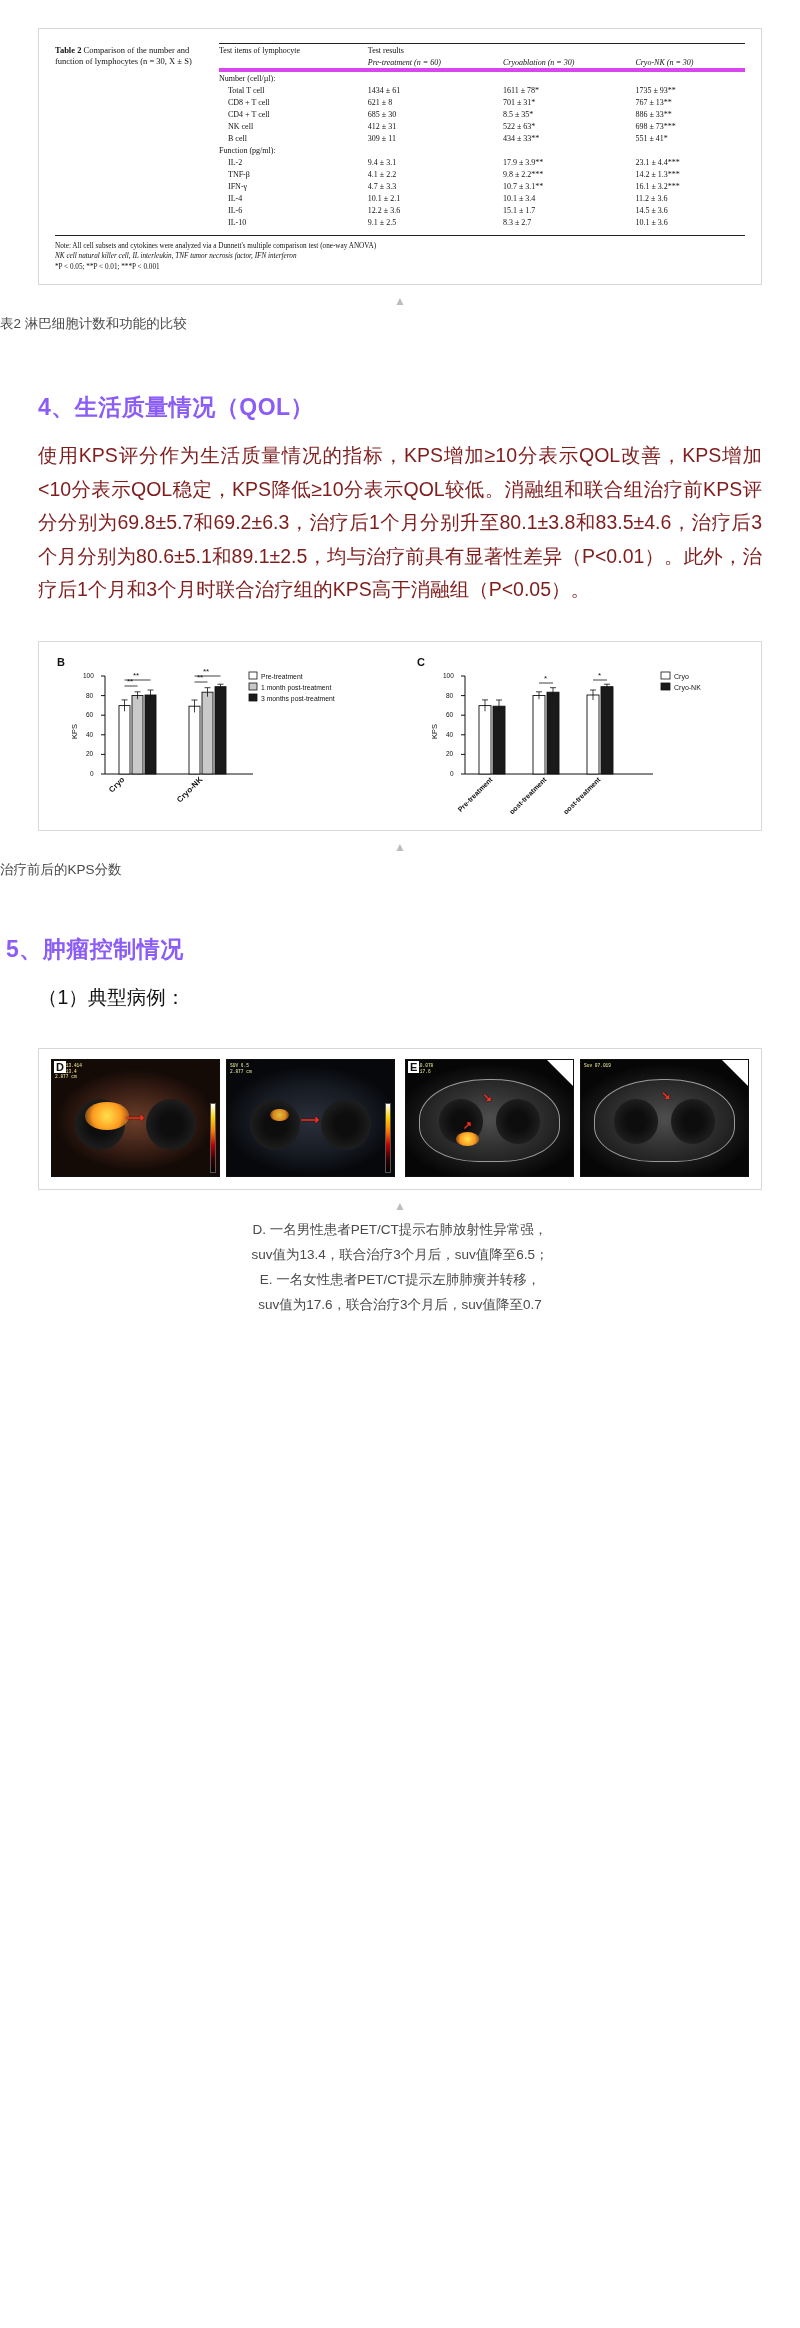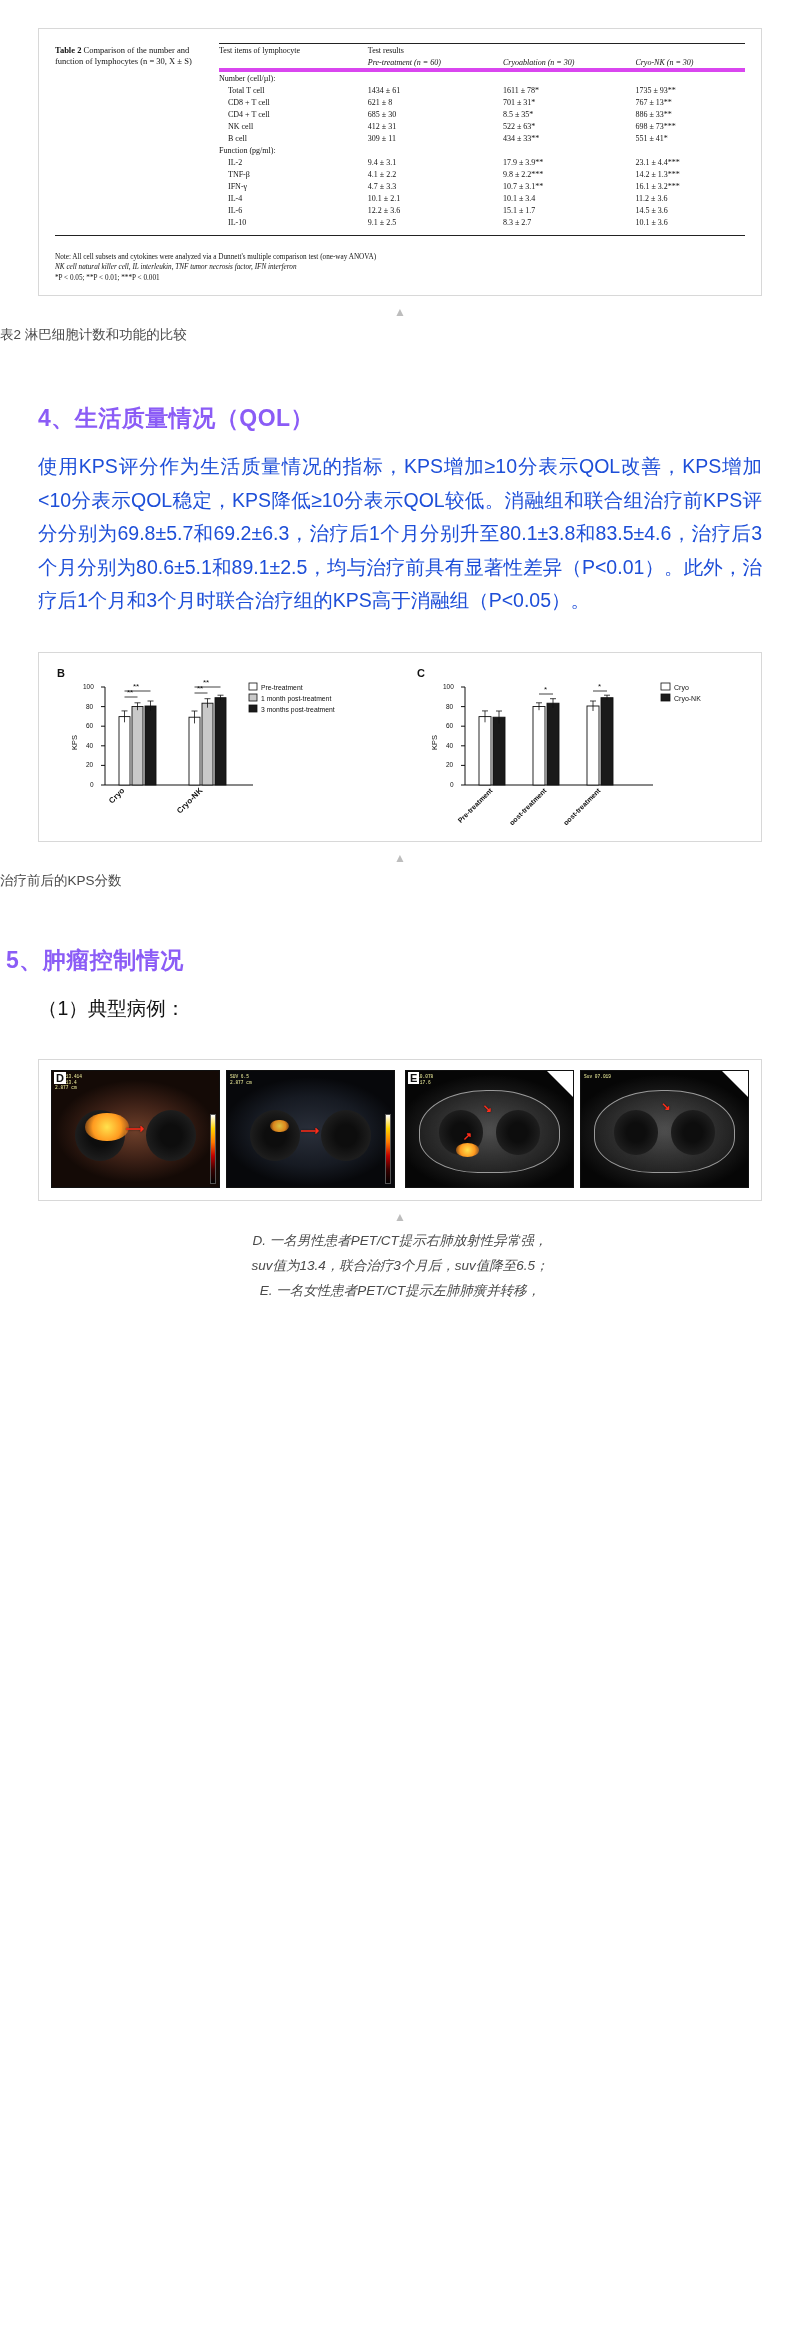--- a/index.html
+++ b/index.html
@@ -48,21 +48,21 @@
   .sub-head td { font-style: italic; }
   .grp-label td { font-weight: normal; }
   .indent { padding-left: 9px !important; }
   .tbl-note {
     font-family: "Liberation Serif", serif;
     font-size: 7.2px;
     line-height: 1.45;
     color: #111;
     margin-top: 7px;
     border-top: 1px solid #222;
-    padding-top: 16px;
+    padding-top: 5px;
   }
   .tbl-note i { font-style: italic; }
 
   .fig-arrow {
     text-align: center;
     color: #bdbdbd;
     font-size: 12px;
     line-height: 1;
     margin: 10px 0 6px 0;
   }
@@ -80,21 +80,21 @@
     font-weight: bold;
     margin: 56px 38px 16px 38px;
     letter-spacing: 0.5px;
   }
   h2.sec.tight { margin-top: 52px; margin-left: 6px; }
 
   p.body {
     margin: 0 38px;
     font-size: 19.5px;
     line-height: 1.72;
-    color: #1d4ed8;
+    color: #7f1d1d;
     text-align: justify;
     text-justify: inter-ideograph;
   }
   p.sub {
     margin: 14px 38px 0 38px;
     font-size: 19.5px;
     line-height: 1.7;
     color: #141414;
   }
 
@@ -174,21 +174,21 @@
     font-weight: bold; font-size: 11px; color: #111; z-index: 9;
     background: #fff; padding: 0 2px;
   }
   .caption-block {
     text-align: center;
     font-size: 13.5px;
     color: #4a4a4a;
     line-height: 1.85;
     margin-top: 4px;
   }
-  .caption-block .line { display: block; font-style: italic; }
+  .caption-block .line { display: block; }
   .pad-bottom { height: 40px; }
 </style>
 </head>
 <body>
 
 <div class="page">
 
   <div class="table-figure">
     <div class="tbl-wrap">
       <div class="tbl-caption">
@@ -499,16 +499,17 @@
       </div>
 
     </div>
   </div>
 
   <div class="fig-arrow">▲</div>
   <div class="caption-block">
     <span class="line">D. 一名男性患者PET/CT提示右肺放射性异常强，</span>
     <span class="line">suv值为13.4，联合治疗3个月后，suv值降至6.5；</span>
     <span class="line">E. 一名女性患者PET/CT提示左肺肺癀并转移，</span>
+    <span class="line">suv值为17.6，联合治疗3个月后，suv值降至0.7</span>
   </div>
 
   <div class="pad-bottom"></div>
 </div>
 
 </body></html>

